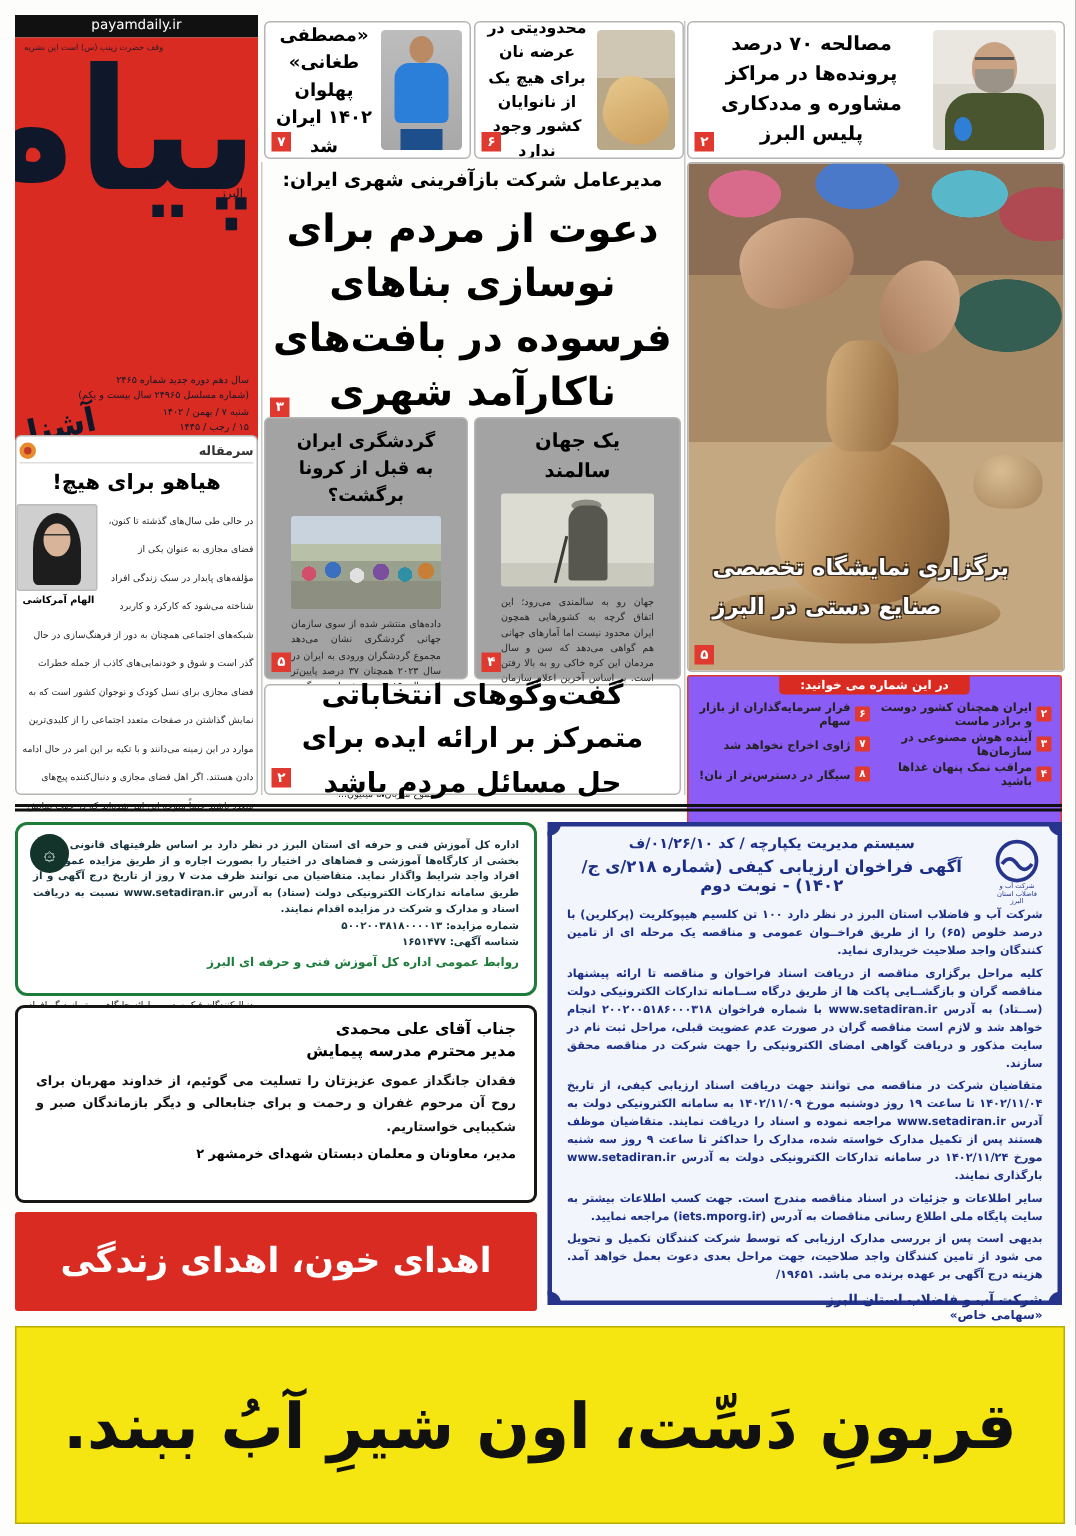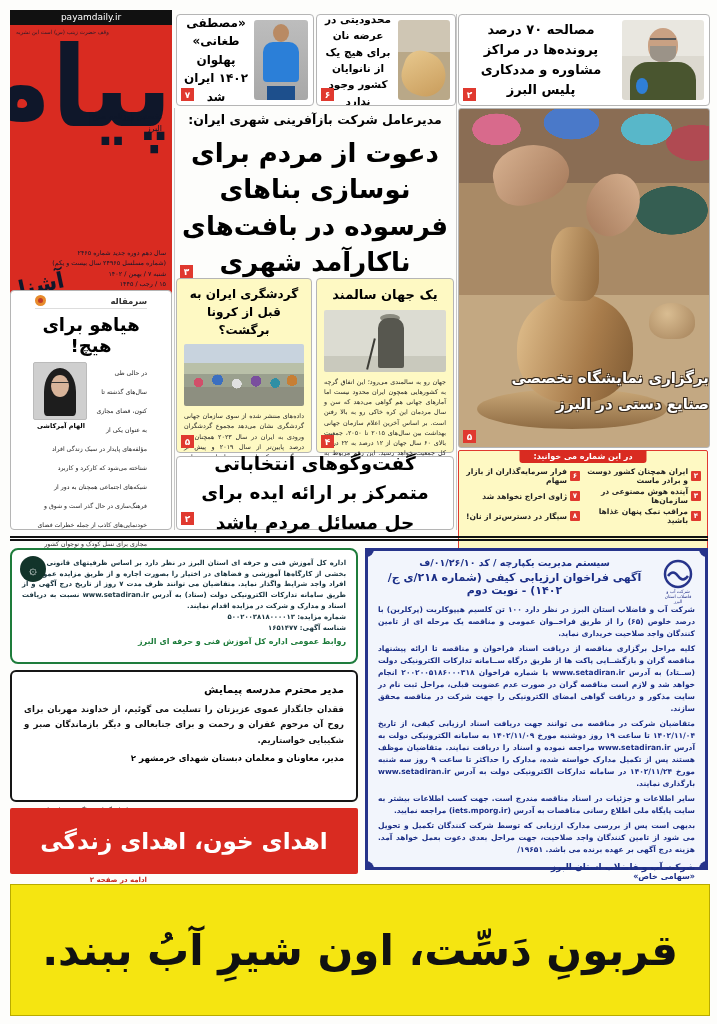--- a/index.html
+++ b/index.html
@@ -56,61 +56,61 @@
   .pot-body{position:absolute;bottom:44px;left:58px;width:116px;height:110px;border-radius:50% 50% 44% 44%;
             background:linear-gradient(105deg,#d9b684 10%,#a97d4c 60%,#7e5a33);}
   .pot-neck{position:absolute;bottom:146px;left:92px;width:48px;height:74px;border-radius:40% 40% 30% 30%;
             background:linear-gradient(100deg,#d3ae7c,#936b3f);}
   .pot-hand1{position:absolute;top:36px;left:34px;width:76px;height:58px;border-radius:50% 60% 50% 40%;
              background:linear-gradient(140deg,#d8b291,#a5795a);transform:rotate(-14deg);}
   .pot-hand2{position:absolute;top:64px;left:128px;width:52px;height:64px;border-radius:55% 45% 55% 45%;
              background:linear-gradient(220deg,#d8b291,#a5795a);transform:rotate(12deg);}
   .pot-dome{position:absolute;bottom:108px;right:14px;width:46px;height:36px;border-radius:50% 50% 40% 40%;
             background:radial-gradient(circle at 40% 30%,#d9bd92,#a5825a);}
-  .pot-cap{position:absolute;bottom:30px;left:0;right:0;text-align:right;color:#fff;font-weight:bold;font-size:15px;
+  .pot-cap{position:absolute;bottom:30px;left:0;right:0;text-align:left;color:#fff;font-weight:bold;font-size:15px;
            line-height:1.7;text-shadow:-1px -1px 0 #3a2d20,1px -1px 0 #3a2d20,-1px 1px 0 #3a2d20,1px 1px 0 #3a2d20;padding-left:16px;}
   
-  .artbox{border:1px solid #b5b5b5;border-radius:4px;background:#fef9c3;padding:6px 7px 18px;box-sizing:border-box;}
+  .artbox{border:1px solid #b5b5b5;border-radius:4px;background:#a3a3a3;padding:6px 17px 18px;box-sizing:border-box;}
   .artbox .at{font-size:13px;font-weight:bold;text-align:center;line-height:1.5;}
   .artbox .aimg{margin:5px 0;width:100%;height:62px;border-radius:2px;position:relative;overflow:hidden;}
   .aimg-tour{background:
       radial-gradient(8px 8px at 12% 62%,#d14f6a 0 60%,transparent 61%),
       radial-gradient(9px 9px at 28% 58%,#3b6fc0 0 60%,transparent 61%),
       radial-gradient(8px 8px at 44% 64%,#e0e0e0 0 60%,transparent 61%),
       radial-gradient(9px 9px at 60% 60%,#7a4f9e 0 60%,transparent 61%),
       radial-gradient(8px 8px at 76% 63%,#2f8fa5 0 60%,transparent 61%),
       radial-gradient(9px 9px at 90% 59%,#c77f35 0 60%,transparent 61%),
       linear-gradient(180deg,#c8d3de 0 30%,#b9c0a8 30% 48%,#9aa08e 48% 70%,#8d8f80 70% 100%);}
   .aimg-old{background:linear-gradient(180deg,#dcdcd2 0 75%,#c9c9bd 75% 100%);}
   .aimg-old .fig{position:absolute;top:8px;left:44%;width:26px;height:50px;border-radius:10px 10px 2px 2px;background:#57574f;}
   .aimg-old .hat{position:absolute;top:4px;left:46%;width:20px;height:8px;border-radius:50%;background:#8b8b80;}
   .aimg-old .cane{position:absolute;top:28px;left:38%;width:2px;height:32px;background:#3c3c36;transform:rotate(14deg);}
   .artbox .abody{font-size:6.4px;line-height:1.6;text-align:justify;color:#222;}
   
   .editorial{left:10px;top:290px;width:162px;height:240px;border:1px solid #b5b5b5;border-radius:4px;background:#fff;
-             box-sizing:border-box;padding:4px 24px;}
+             box-sizing:border-box;padding:4px 2px;}
   .ed-head{display:flex;align-items:center;justify-content:space-between;border-bottom:1px solid #ddd;padding-bottom:2px;}
   .ed-head .lbl{font-size:8.5px;font-weight:bold;color:#333;}
   .ed-logo{width:11px;height:11px;border-radius:50%;background:#e78b2c;position:relative;}
   .ed-logo:after{content:"";position:absolute;inset:3px;border-radius:50%;background:#c03a28;}
-  .ed-title{font-size:18px;font-weight:bold;text-align:center;margin:5px 0 4px;}
+  .ed-title{font-size:14px;font-weight:bold;text-align:center;margin:5px 0 4px;}
   .ed-authorbox{float:left;width:52px;margin:2px 4px 2px 0;text-align:center;}
   .ed-photo{width:52px;height:56px;border-radius:2px;background:#cfcfcf;position:relative;overflow:hidden;border:1px solid #bbb;}
   .ed-photo .hijab{position:absolute;top:5px;left:10px;width:32px;height:48px;border-radius:50% 50% 10% 10%;background:#1d1d1d;}
   .ed-photo .face{position:absolute;top:12px;left:17px;width:18px;height:22px;border-radius:50%;background:#d8b49a;}
   .ed-photo .glasses{position:absolute;top:19px;left:17px;width:18px;height:4px;border-top:1.5px solid #333;}
   .ed-author{font-size:6.5px;font-weight:bold;margin-top:2px;}
   .ed-body{font-size:6.2px;line-height:1.58;text-align:justify;color:#222;}
   .ed-more{clear:both;font-size:7px;font-weight:bold;color:#c6271e;margin-top:3px;}
   
   .election{left:176px;top:456px;width:278px;height:74px;border:1px solid #b5b5b5;border-radius:4px;background:#fff;
             display:flex;align-items:center;justify-content:center;box-sizing:border-box;padding:4px 10px;}
   .election .hl{font-size:18.5px;font-weight:bold;text-align:center;line-height:1.6;}
   
-  .idx{left:458px;top:450px;width:250px;height:106px;border:1px solid #e0392f;border-radius:2px;background:#fef9c3;
+  .idx{left:458px;top:450px;width:250px;height:106px;border:1px solid #e0392f;border-radius:2px;background:#8b5cf6;
        box-sizing:border-box;padding:16px 6px 4px;}
   .idx-title{position:absolute;top:-1px;left:50%;transform:translateX(-50%);background:#d92b21;color:#fff;
              font-size:8px;font-weight:bold;padding:2px 14px;border-radius:0 0 3px 3px;white-space:nowrap;}
   .idx-grid{display:grid;grid-template-columns:1fr 1fr;grid-template-rows:repeat(3,1fr);grid-auto-flow:column;
             gap:2px 6px;height:58px;}
   .idx-item{display:flex;align-items:center;gap:3px;font-size:7.6px;color:#222;font-weight:bold;}
   .idx-num{width:10px;height:10px;background:#e0392f;color:#fff;font-size:7px;display:flex;align-items:center;
            justify-content:center;flex-shrink:0;border-radius:1px;}
   
   .divider{left:10px;top:536px;width:698px;height:0;border-top:2px solid #111;box-shadow:0 3px 0 #111;}
@@ -344,20 +344,21 @@
     </div>
     <div class="train-body">اداره کل آموزش فنی و حرفه ای استان البرز در نظر دارد بر اساس ظرفیتهای قانونی موجود بخشی از کارگاه‌ها آموزشی و فضاهای در اختیار را بصورت اجاره و از طریق مزایده عمومی به افراد واجد شرایط واگذار نماید. متقاضیان می توانند ظرف مدت ۷ روز از تاریخ درج آگهی و از طریق سامانه تدارکات الکترونیکی دولت (ستاد) به آدرس www.setadiran.ir نسبت به دریافت اسناد و مدارک و شرکت در مزایده اقدام نمایند.</div>
     <div class="train-nums">
       <span>شماره مزایده: ۵۰۰۲۰۰۳۸۱۸۰۰۰۰۱۳</span><br>
       <span>شناسه آگهی: ۱۶۵۱۴۷۷</span>
     </div>
     <div class="train-sign">روابط عمومی اداره کل آموزش فنی و حرفه ای البرز</div>
   </div>
 
   <div class="abs cond">
+    <div class="cond-t1">جناب آقای علی محمدی</div>
     <div class="cond-t2">مدیر محترم مدرسه پیمایش</div>
     <div class="cond-body">فقدان جانگداز عموی عزیزتان را تسلیت می گوئیم، از خداوند مهربان برای روح آن مرحوم غفران و رحمت و برای جنابعالی و دیگر بازماندگان صبر و شکیبایی خواستاریم.</div>
     <div class="cond-sign">مدیر، معاونان و معلمان دبستان شهدای خرمشهر ۲</div>
   </div>
 
   <div class="abs blood">
     <span>اهدای خون، اهدای زندگی</span>
   </div>
 
   <div class="abs yellow">

